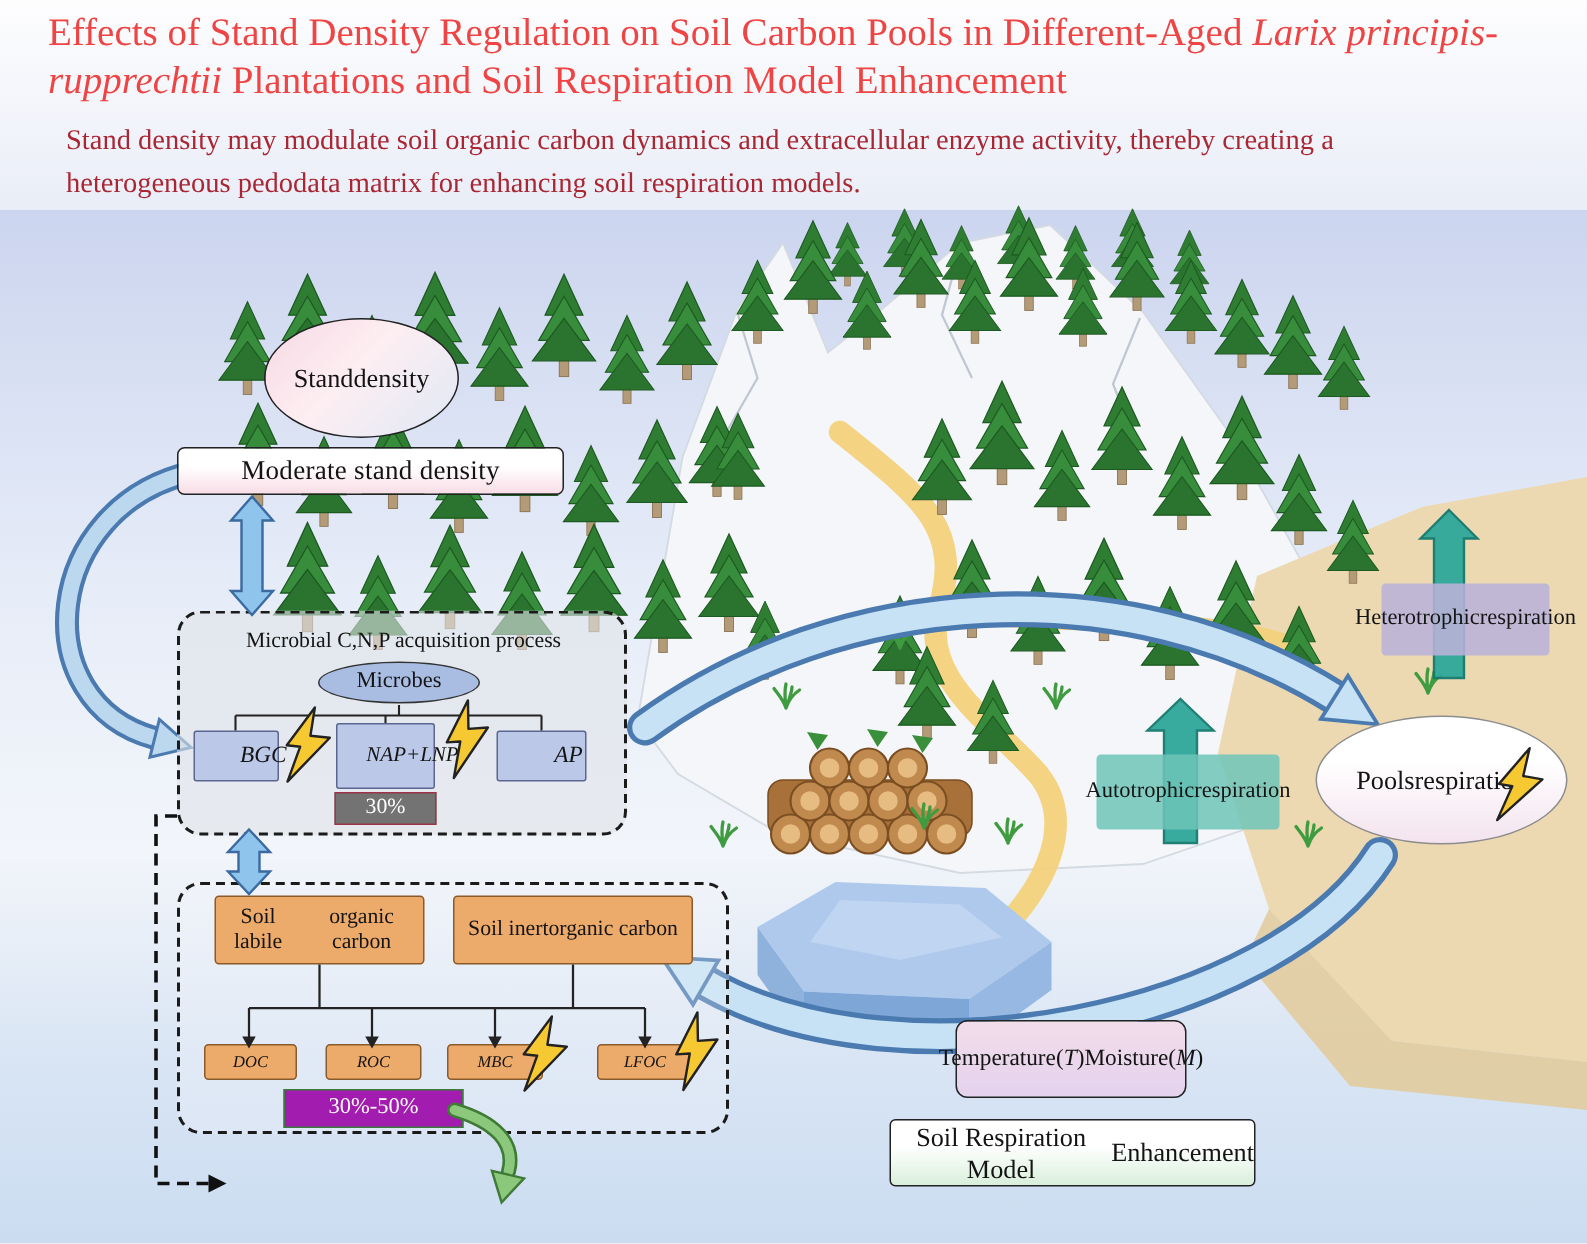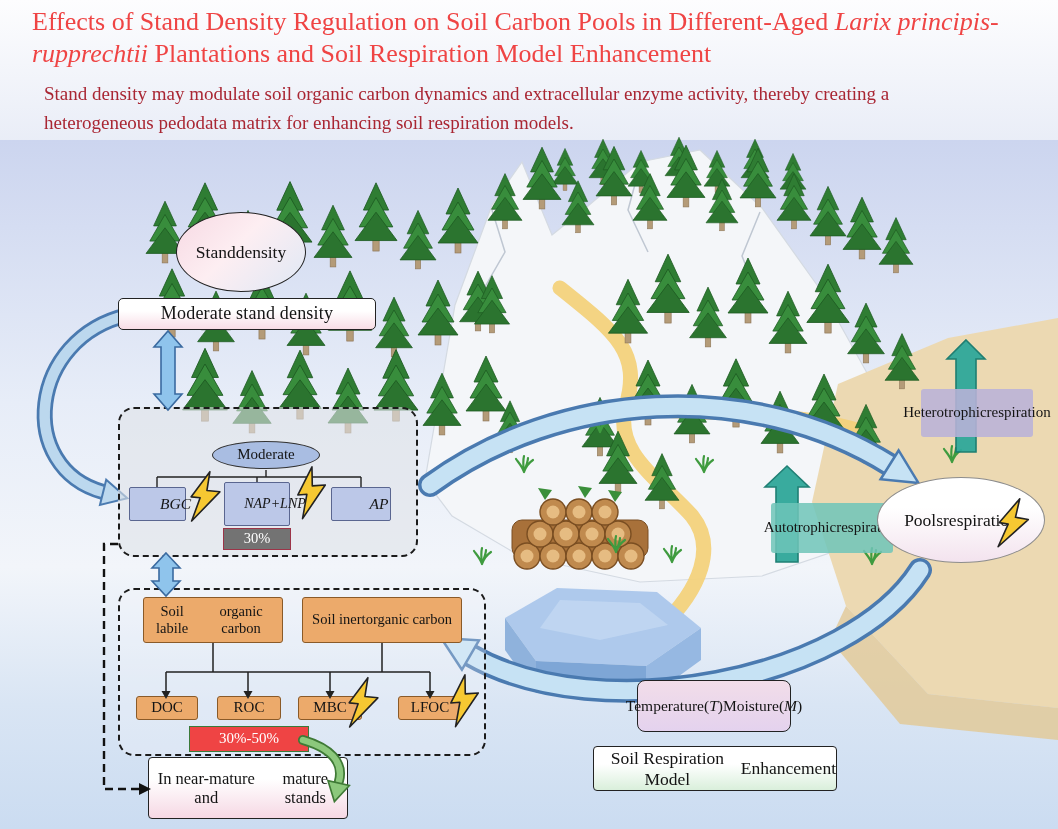--- a/index.html
+++ b/index.html
@@ -21,28 +21,28 @@
   #microbes{left:212px;top:441px;width:108px;height:28px;border-radius:50%;background:#a9bde2;border:1.2px solid #333;font-size:15px;}
   .enzyme{background:#bcc8e8;border:1.2px solid #5a6690;border-radius:2px;font-style:italic;font-size:15.5px;line-height:1.05;padding-left:36px;}
   #bgcBox{left:129px;top:487px;width:57px;height:34px;}
   #napBox{left:224px;top:482px;width:66px;height:44px;font-size:14px;}
   #apBox{left:331px;top:487px;width:60px;height:34px;}
   #pct30{left:223px;top:528px;width:68px;height:22px;background:#737373;border:1px solid #9c3448;color:#fff;font-size:14.5px;}
   #socDash{left:118px;top:588px;width:368px;height:168px;background:rgba(248,249,252,0.25);}
   .orangebox{background:#ecaa6b;border:1.3px solid #8a5a28;border-radius:3px;font-size:14.5px;}
   #labileBox{left:143px;top:597px;width:140px;height:46px;}
   #inertBox{left:302px;top:597px;width:160px;height:46px;}
-  .pool{font-size:15px;height:24px;top:696px;}
+  .pool{font-style:italic;font-size:11px;height:24px;top:696px;}
   #docBox{left:136px;width:62px;}
   #rocBox{left:217px;width:64px;}
   #mbcBox{left:298px;width:64px;text-align:center;}
   #lfocBox{left:398px;width:64px;}
-  #pct3050{left:189px;top:726px;width:120px;height:26px;background:#ef4444;border:1.2px solid #3a7a3a;color:#fff;font-size:15px;}
+  #pct3050{left:189px;top:726px;width:120px;height:26px;background:#a21caf;border:1.2px solid #3a7a3a;color:#fff;font-size:15px;}
   #nearMature{left:148px;top:757px;width:200px;height:62px;border:1.6px solid #222;border-radius:4px;background:linear-gradient(180deg,#ffffff 35%,#f6d8e4);font-size:16.5px;}
-  #autotrophic{left:731px;top:503px;width:122px;height:50px;background:rgba(110,196,184,0.85);border-radius:3px;font-size:15px;margin-left:40px;}
+  #autotrophic{left:731px;top:503px;width:122px;height:50px;background:rgba(110,196,184,0.85);border-radius:3px;font-size:15px;}
   #heterotrophic{left:921px;top:389px;width:112px;height:48px;background:rgba(186,178,216,0.88);border-radius:3px;font-size:15px;}
   #soilResp{left:877px;top:477px;width:168px;height:86px;border-radius:50%;border:1.2px solid #8d8d8d;background:linear-gradient(180deg,#ffffff 35%,#f3e3ee);font-size:17.5px;}
   #tempBox{left:637px;top:680px;width:154px;height:52px;border:1.3px solid #222;border-radius:8px;background:linear-gradient(180deg,#f2dde9,#e4d2ee);font-size:15.5px;}
   #tempBox .it{font-style:italic;}
   #modelBox{left:593px;top:746px;width:244px;height:45px;border:1.6px solid #222;border-radius:4px;background:linear-gradient(180deg,#ffffff 40%,#d9efdb);font-size:17.5px;}
 </style>
 </head>
 <body>
 
 <div class="page">
@@ -238,21 +238,22 @@
   <div class="dashedbox" id="microDash"></div>
   <div class="dashedbox" id="socDash"></div>
 
   <div class="lbl" id="standDensity">
     <span>Stand</span>
     <span>density</span>
   </div>
 
   <div class="lbl" id="moderateBox">Moderate stand density</div>
 
-  <div class="lbl" id="microbes">Moderate</div>
+  <div class="lbl" id="microTitle">Microbial C,N,P acquisition process</div>
+  <div class="lbl" id="microbes">Microbes</div>
   <div class="lbl enzyme" id="bgcBox">BGC</div>
   <div class="lbl enzyme" id="napBox">
     <span>NAP+</span>
     <span>LNP</span>
   </div>
   <div class="lbl enzyme" id="apBox">AP</div>
   <div class="lbl" id="pct30">30%</div>
 
   <div class="lbl orangebox" id="labileBox">
     <span>Soil labile</span>
@@ -261,24 +262,20 @@
   <div class="lbl orangebox" id="inertBox">
     <span>Soil inert</span>
     <span>organic carbon</span>
   </div>
   <div class="lbl orangebox pool" id="docBox">DOC</div>
   <div class="lbl orangebox pool" id="rocBox">ROC</div>
   <div class="lbl orangebox pool" id="mbcBox">MBC</div>
   <div class="lbl orangebox pool" id="lfocBox">LFOC</div>
   <div class="lbl" id="pct3050">30%-50%</div>
 
-  <div class="lbl" id="nearMature">
-    <span>In near-mature and</span>
-    <span>mature stands</span>
-  </div>
 
   <div class="lbl" id="autotrophic">
     <span>Autotrophic</span>
     <span>respiration</span>
   </div>
   <div class="lbl" id="heterotrophic">
     <span>Heterotrophic</span>
     <span>respiration</span>
   </div>
   <div class="lbl" id="soilResp">

